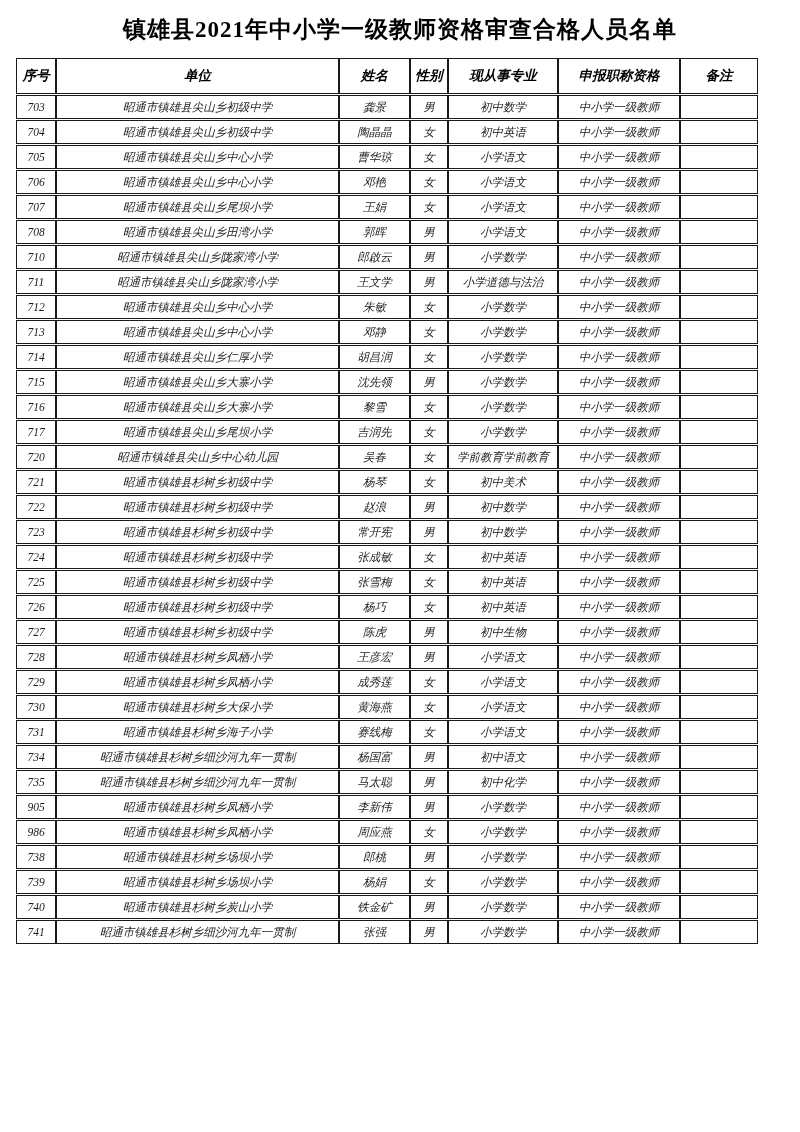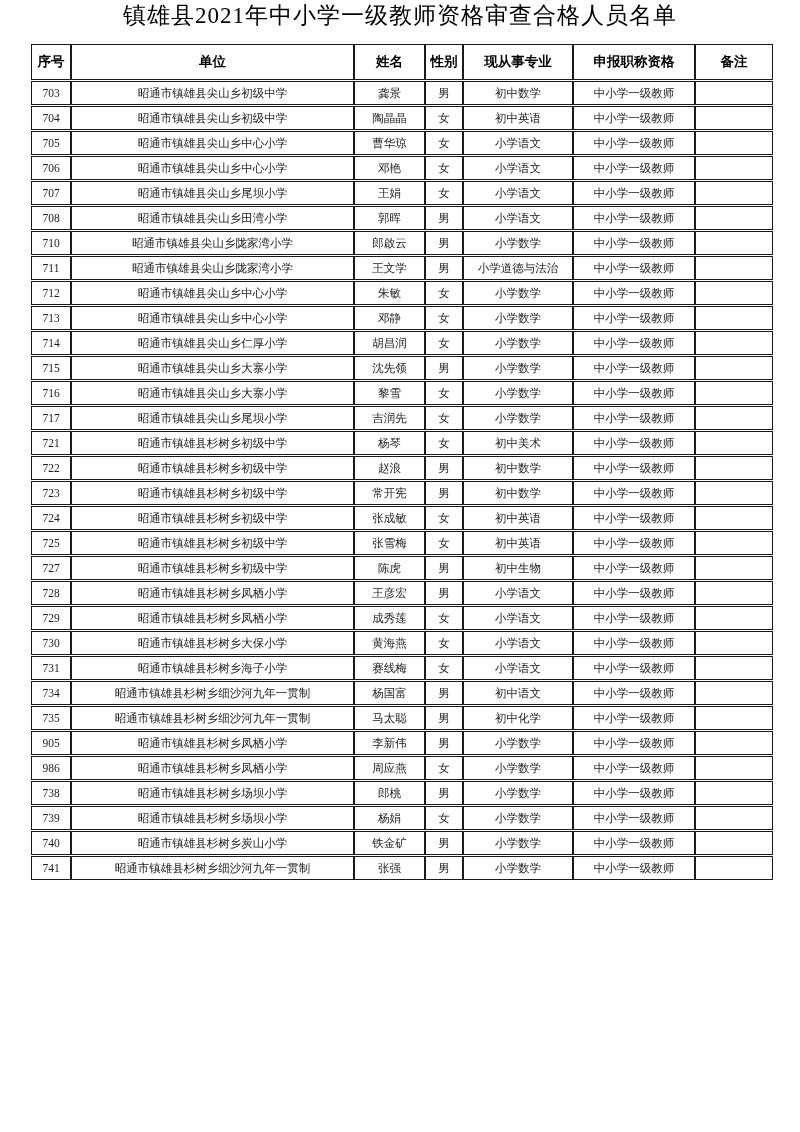--- a/index.html
+++ b/index.html
@@ -12,31 +12,33 @@
   }
   .page {
     width: 800px;
     height: 1132px;
     background: #ffffff;
     overflow: hidden;
   }
   .doc-title {
     text-align: center;
     font-size: 23px;
-    font-weight: normal;
+    font-weight: bold;
     letter-spacing: 1px;
+    padding-top: 14px;
     margin: 0 0 12px 0;
     color: #000000;
   }
   table.roster {
     border-collapse: separate;
     border-spacing: 0 1px;
-    margin-left: 31px;
+    margin-left: 16px;
     width: 742px;
     table-layout: fixed;
+    font-style: italic;
   }
   table.roster th, table.roster td {
     border: 1px solid #1a1a1a;
     padding: 0 2px;
     text-align: center;
     vertical-align: middle;
     overflow: hidden;
     white-space: nowrap;
   }
   table.roster th {
@@ -205,20 +207,29 @@
         <tr>
           <td>717</td>
           <td>昭通市镇雄县尖山乡尾坝小学</td>
           <td>吉润先</td>
           <td>女</td>
           <td>小学数学</td>
           <td>中小学一级教师</td>
           <td></td>
         </tr>
         <tr>
+          <td>720</td>
+          <td>昭通市镇雄县尖山乡中心幼儿园</td>
+          <td>吴春</td>
+          <td>女</td>
+          <td>学前教育学前教育</td>
+          <td>中小学一级教师</td>
+          <td></td>
+        </tr>
+        <tr>
           <td>721</td>
           <td>昭通市镇雄县杉树乡初级中学</td>
           <td>杨琴</td>
           <td>女</td>
           <td>初中美术</td>
           <td>中小学一级教师</td>
           <td></td>
         </tr>
         <tr>
           <td>722</td>
@@ -244,20 +255,29 @@
           <td>张成敏</td>
           <td>女</td>
           <td>初中英语</td>
           <td>中小学一级教师</td>
           <td></td>
         </tr>
         <tr>
           <td>725</td>
           <td>昭通市镇雄县杉树乡初级中学</td>
           <td>张雪梅</td>
+          <td>女</td>
+          <td>初中英语</td>
+          <td>中小学一级教师</td>
+          <td></td>
+        </tr>
+        <tr>
+          <td>726</td>
+          <td>昭通市镇雄县杉树乡初级中学</td>
+          <td>杨巧</td>
           <td>女</td>
           <td>初中英语</td>
           <td>中小学一级教师</td>
           <td></td>
         </tr>
         <tr>
           <td>727</td>
           <td>昭通市镇雄县杉树乡初级中学</td>
           <td>陈虎</td>
           <td>男</td>

